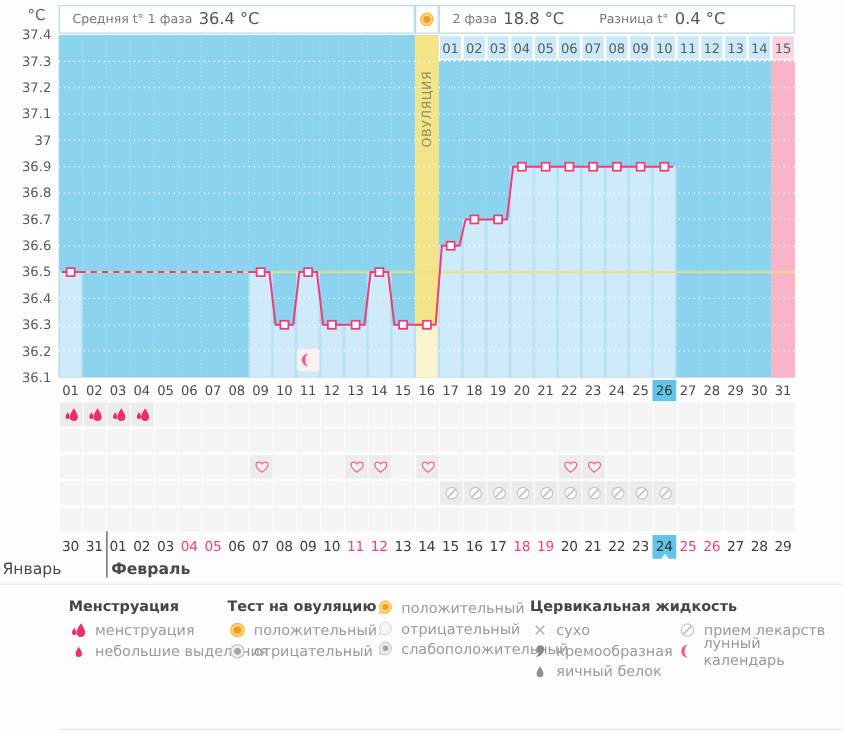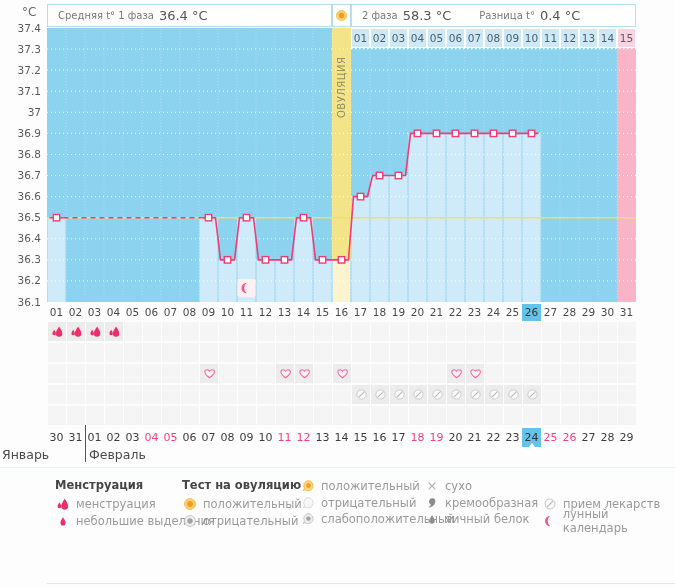--- a/index.html
+++ b/index.html
@@ -38,21 +38,21 @@
   <div class="hdr-box" style="left:332px;width:19px;justify-content:center;padding:0;">
     <span class="ic" id="hdr-sun">
         <svg width="13" height="13" viewBox="0 0 14 14">
           <circle cx="7" cy="7" r="5.4" fill="#fbd36a" stroke="#f3bb4a"></circle>
           <circle cx="7" cy="7" r="2.9" fill="#f2992e"></circle>
         </svg>
       </span>
   </div>
   <div class="hdr-box" style="left:351px;width:285px;padding-left:10px;">
     <span>2 фаза</span>
-    <span class="val">58.3 °C</span>
+    <span class="val">18.8 °C</span>
     <span class="lbl2">Разница t°</span>
     <span class="val">0.4 °C</span>
   </div>
 
   <div id="chart-wrap">
       <svg width="675" height="294" style="overflow:visible">
         <rect x="47" y="0" width="589" height="274" fill="#8bd3ef"></rect>
         <rect x="332" y="0" width="19" height="274" fill="#f3e489"></rect>
         <rect x="617" y="0" width="19" height="274" fill="#f9b4c8"></rect>
         <rect x="47" y="189.69230769230768" width="19" height="84.30769230769232" fill="#cfeaf8"></rect>
@@ -523,21 +523,21 @@
       <div class="date-cell  " style="left:503px;top:428px;">23</div>
       <div class="date-cell  current" style="left:522px;top:428px;">24<span class="notch"></span></div>
       <div class="date-cell red " style="left:541px;top:428px;">25</div>
       <div class="date-cell red " style="left:560px;top:428px;">26</div>
       <div class="date-cell  " style="left:579px;top:428px;">27</div>
       <div class="date-cell  " style="left:598px;top:428px;">28</div>
       <div class="date-cell  " style="left:617px;top:428px;">29</div>
     </div>
   <div id="month-sep"></div>
   <span class="month-label" style="left:2px;">Январь</span>
-  <span class="month-label" style="left:89px;">Февраль</span>
+  <span class="month-label" style="left:89px;font-weight:bold;">Февраль</span>
 
   <div class="sep-line" style="left:0;top:467px;width:675px;"></div>
   <div id="legend">
       <div class="lg-col" style="left:55px;">
         <div class="lg-title">Менструация</div>
         <div class="lg-item">
           <span class="ic">
             <svg width="14" height="14" viewBox="0 0 14 14">
               <path transform="translate(8.7,7.4) scale(1.15)" d="M0,-5 C1.6,-2.4 3,-0.6 3,1.6 a3,3 0 0 1 -6,0 C-3,-0.6 -1.6,-2.4 0,-5 Z" fill="#ec2f68"></path>
               <path transform="translate(3.4,8.3) scale(0.62)" d="M0,-5 C1.6,-2.4 3,-0.6 3,1.6 a3,3 0 0 1 -6,0 C-3,-0.6 -1.6,-2.4 0,-5 Z" fill="#ec2f68"></path>
@@ -597,20 +597,21 @@
           <span class="ic">
             <svg width="14" height="14" viewBox="0 0 14 14">
               <path d="M7,1.6 a5.1,5.1 0 1 1 -3.8,8.5 L2.6,12 3.4,9.2 A5.1,5.1 0 0 1 7,1.6 Z" fill="#ececec" stroke="#bfbfbf" stroke-width="0.8"></path>
               <circle cx="7.4" cy="6.6" r="2.2" fill="#a0a0a0"></circle>
             </svg>
           </span>
           <span>слабоположительный</span>
         </div>
       </div>
       <div class="lg-col" style="left:424px;">
+        <div class="lg-title">Цервикальная жидкость</div>
         <div class="lg-item">
           <span class="ic">
             <svg width="14" height="14" viewBox="0 0 14 14">
               <path d="M3.6,3.6 L10.4,10.4 M10.4,3.6 L3.6,10.4" stroke="#b3b3b3" stroke-width="1.3"></path>
             </svg>
           </span>
           <span>сухо</span>
         </div>
         <div class="lg-item">
           <span class="ic">

